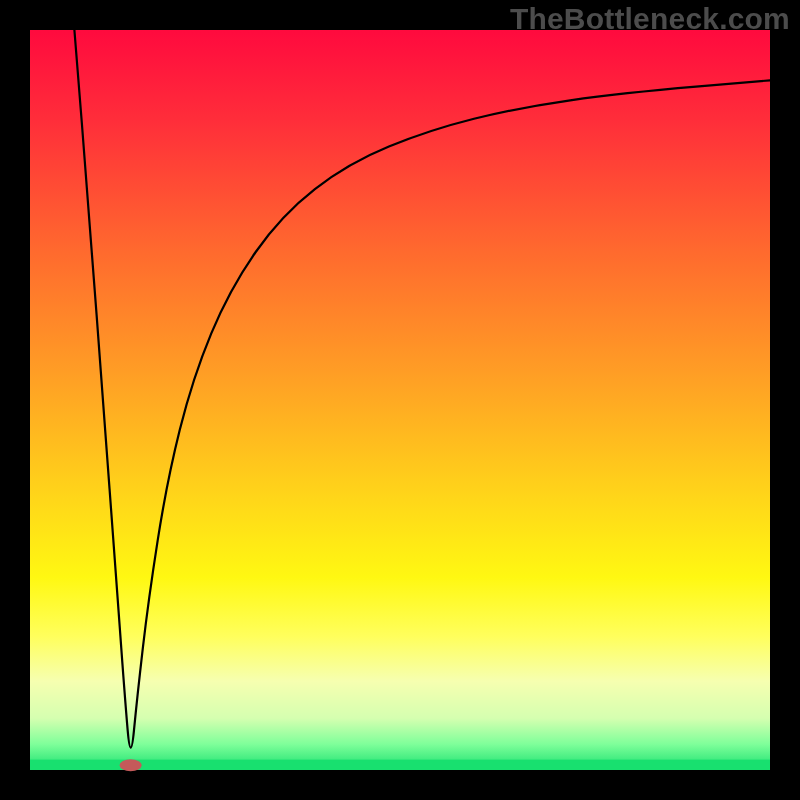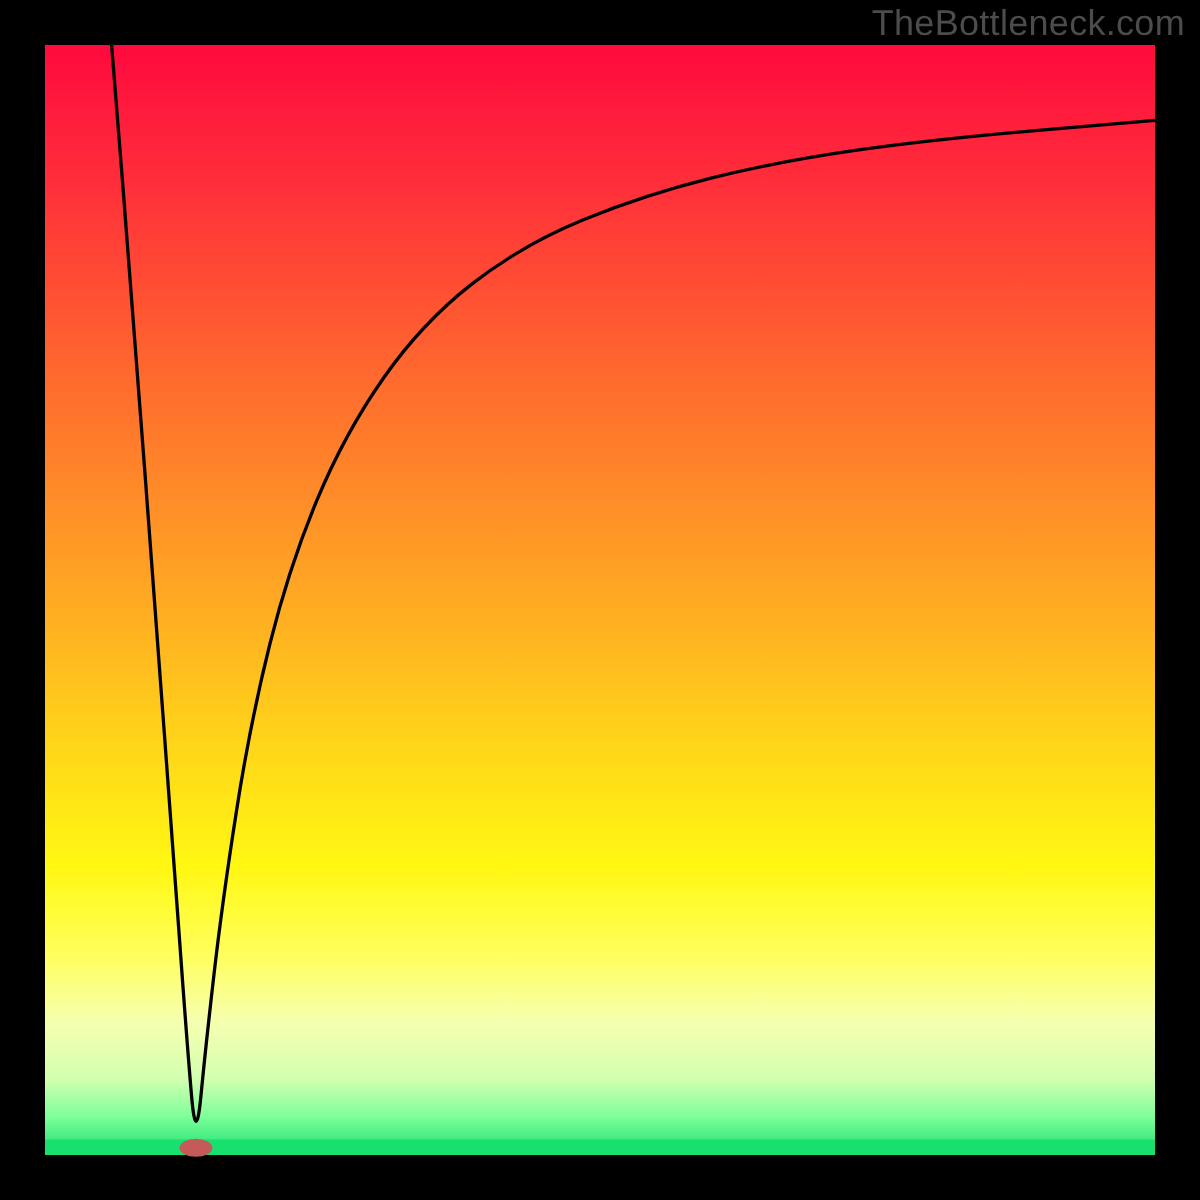--- a/index.html
+++ b/index.html
@@ -15,22 +15,22 @@
     position: relative;
     width: 800px;
     height: 800px;
     background: #000;
   }
   .watermark {
     position: absolute;
     top: 2px;
     right: 10px;
     color: #4c4c4c;
-    font-size: 24px;
-    font-weight: 400;
+    font-size: 30px;
+    font-weight: 700;
     letter-spacing: 0.2px;
     z-index: 10;
   }
   svg {
     display: block;
   }
 </style>
 </head>
 <body>
 

